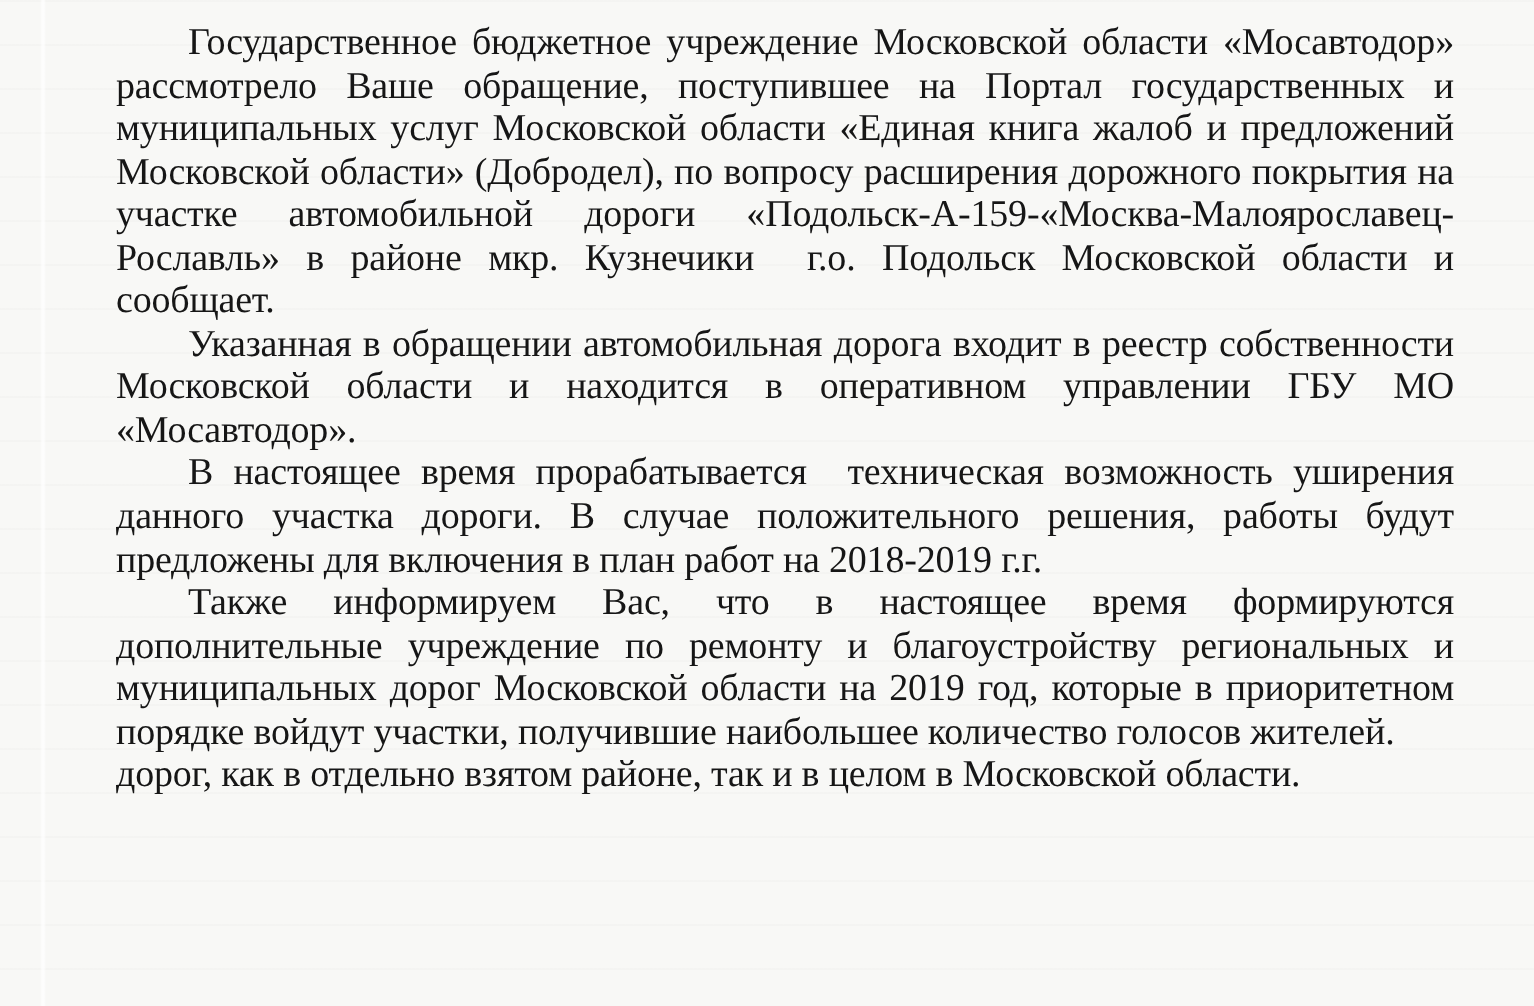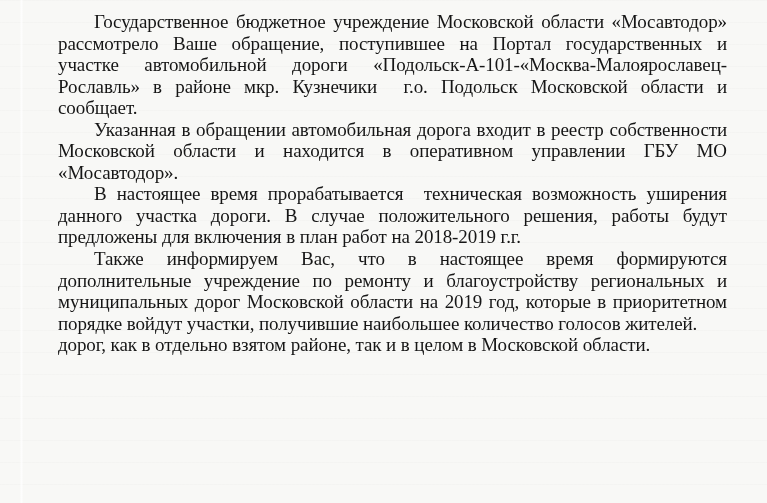--- a/index.html
+++ b/index.html
@@ -62,21 +62,23 @@
   }
 </style>
 </head>
 <body>
 
 <div class="page">
   <div class="letter">
       <div class="paragraph">
         <div class="line first">Государственное бюджетное учреждение Московской области «Мосавтодор»</div>
         <div class="line">рассмотрело Ваше обращение, поступившее на Портал государственных и</div>
-        <div class="line">участке автомобильной дороги «Подольск-А-101-«Москва-Малоярославец-</div>
+        <div class="line">муниципальных услуг Московской области «Единая книга жалоб и предложений</div>
+        <div class="line">Московской области» (Добродел), по вопросу расширения дорожного покрытия на</div>
+        <div class="line">участке автомобильной дороги «Подольск-А-159-«Москва-Малоярославец-</div>
         <div class="line">Рославль» в районе мкр. Кузнечики&nbsp; г.о. Подольск Московской области и</div>
         <div class="line last">сообщает.</div>
       </div>
       <div class="paragraph">
         <div class="line first">Указанная в обращении автомобильная дорога входит в реестр собственности</div>
         <div class="line">Московской области и находится в оперативном управлении ГБУ МО</div>
         <div class="line last">«Мосавтодор».</div>
       </div>
       <div class="paragraph">
         <div class="line first">В настоящее время прорабатывается&nbsp; техническая возможность уширения</div>

